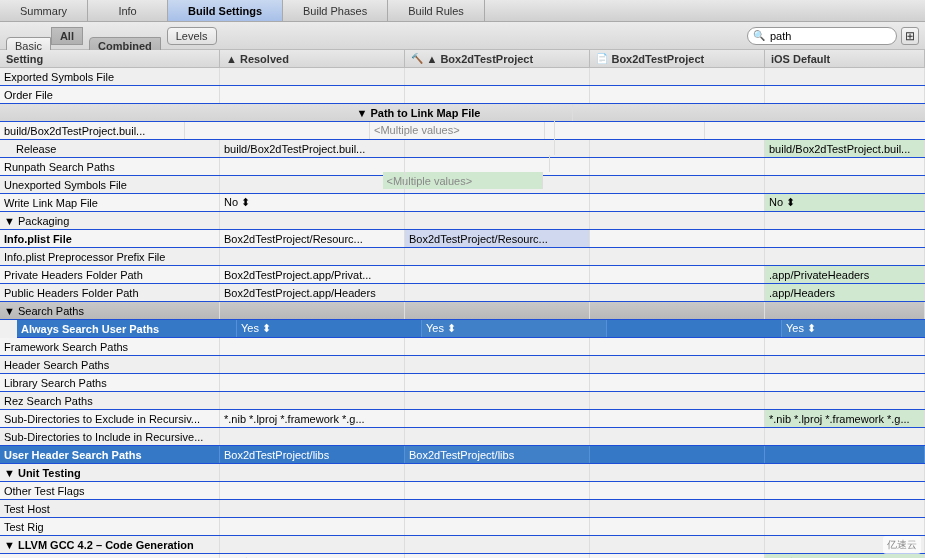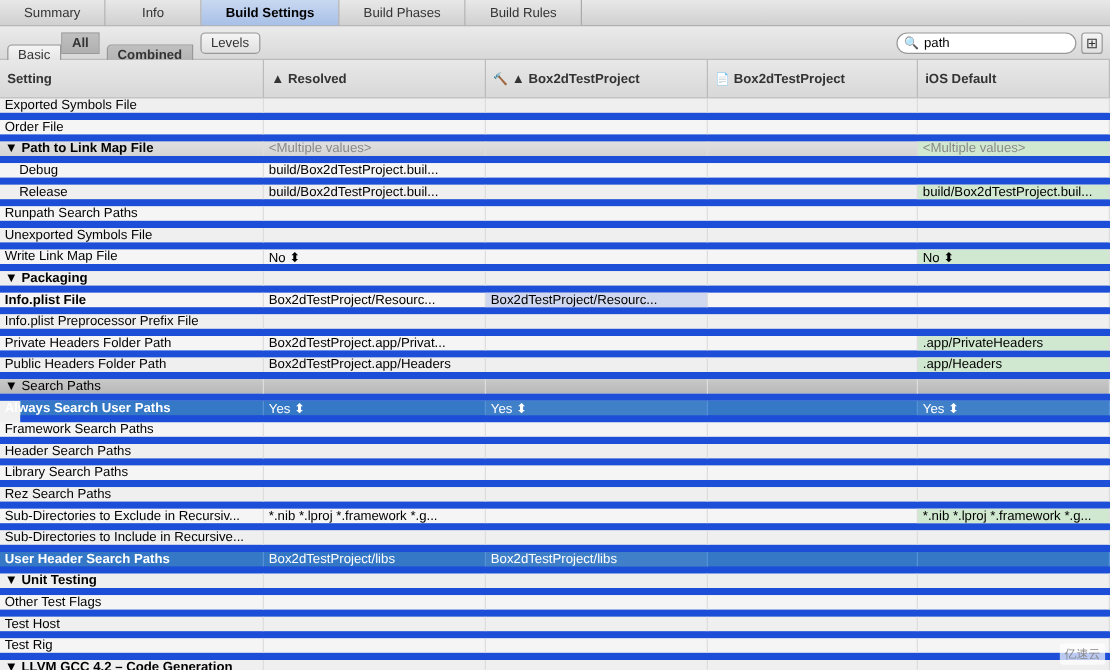--- a/index.html
+++ b/index.html
@@ -105,21 +105,21 @@
       height: calc(558px - 22px - 28px);
       overflow-y: auto;
       background: #f0f0f0;
     }
 
     
     .col-headers {
       display: flex;
       background: linear-gradient(to bottom, #e8e8e8, #d8d8d8);
       border-bottom: 1px solid #bbb;
-      height: 32px;
+      height: 18px;
       align-items: center;
       position: sticky;
       top: 0;
       z-index: 10;
     }
     .col-header {
       display: flex;
       align-items: center;
       padding: 0 6px;
       font-size: 11px;
@@ -128,23 +128,22 @@
       border-right: 1px solid #bbb;
       height: 100%;
       flex-shrink: 0;
     }
 
     
     .table-row {
       display: flex;
       align-items: center;
       height: 18px;
-      border-bottom: 6px solid #1d4ed8;
+      border-bottom: 1px solid #1d4ed8;
       background: #f5f5f5;
-      justify-content: flex-end;
     }
     .table-row:nth-child(even) { background: #efefef; }
 
     .cell {
       display: flex;
       align-items: center;
       padding: 0 4px;
       font-size: 11px;
       height: 100%;
       overflow: hidden;
@@ -235,30 +234,29 @@
   </div>
 
   <div class="table-row">
     <div class="cell cell-setting">Order File</div>
     <div class="cell cell-resolved"></div>
     <div class="cell cell-proj1"></div>
     <div class="cell cell-proj2"></div>
     <div class="cell cell-ios"></div>
   </div>
 
-  <div class="table-row" style="background: linear-gradient(to bottom, #e0e0e0, #d4d4d4);">
+  <div class="table-row" style="background: linear-gradient(to bottom, #e0e0e0, #d4d4d4); flex-direction: column;">
     <div class="cell cell-setting" style="font-weight:bold;">▼ Path to Link Map File</div>
     <div class="cell cell-resolved" style="color:#888;">&lt;Multiple values&gt;</div>
     <div class="cell cell-proj1"></div>
     <div class="cell cell-proj2"></div>
     <div class="cell cell-ios cell-green" style="color:#888;">&lt;Multiple values&gt;</div>
   </div>
 
   <div class="table-row">
-    <div class="cell cell-setting indent1">Debug</div>
     <div class="cell cell-resolved">build/Box2dTestProject.buil...</div>
     <div class="cell cell-proj1"></div>
     <div class="cell cell-proj2"></div>
     <div class="cell cell-ios"></div>
   </div>
 
   <div class="table-row">
     <div class="cell cell-setting indent1">Release</div>
     <div class="cell cell-resolved">build/Box2dTestProject.buil...</div>
     <div class="cell cell-proj1"></div>
@@ -284,21 +282,21 @@
 
   <div class="table-row">
     <div class="cell cell-setting">Write Link Map File</div>
     <div class="cell cell-resolved">No ⬍</div>
     <div class="cell cell-proj1"></div>
     <div class="cell cell-proj2"></div>
     <div class="cell cell-ios cell-green">No ⬍</div>
   </div>
 
   <div class="table-row row-section">
-    <div class="cell cell-setting" style="font-weight:bold; color:#000;">▼ Packaging</div>
+    <div class="cell cell-setting" style="font-weight:normal; color:#000;">▼ Packaging</div>
     <div class="cell cell-resolved"></div>
     <div class="cell cell-proj1"></div>
     <div class="cell cell-proj2"></div>
     <div class="cell cell-ios"></div>
   </div>
 
   <div class="table-row">
     <div class="cell cell-setting" style="font-weight:bold;">Info.plist File</div>
     <div class="cell cell-resolved">Box2dTestProject/Resourc...</div>
     <div class="cell cell-proj1" style="background:#d0d8f0;">Box2dTestProject/Resourc...</div>

